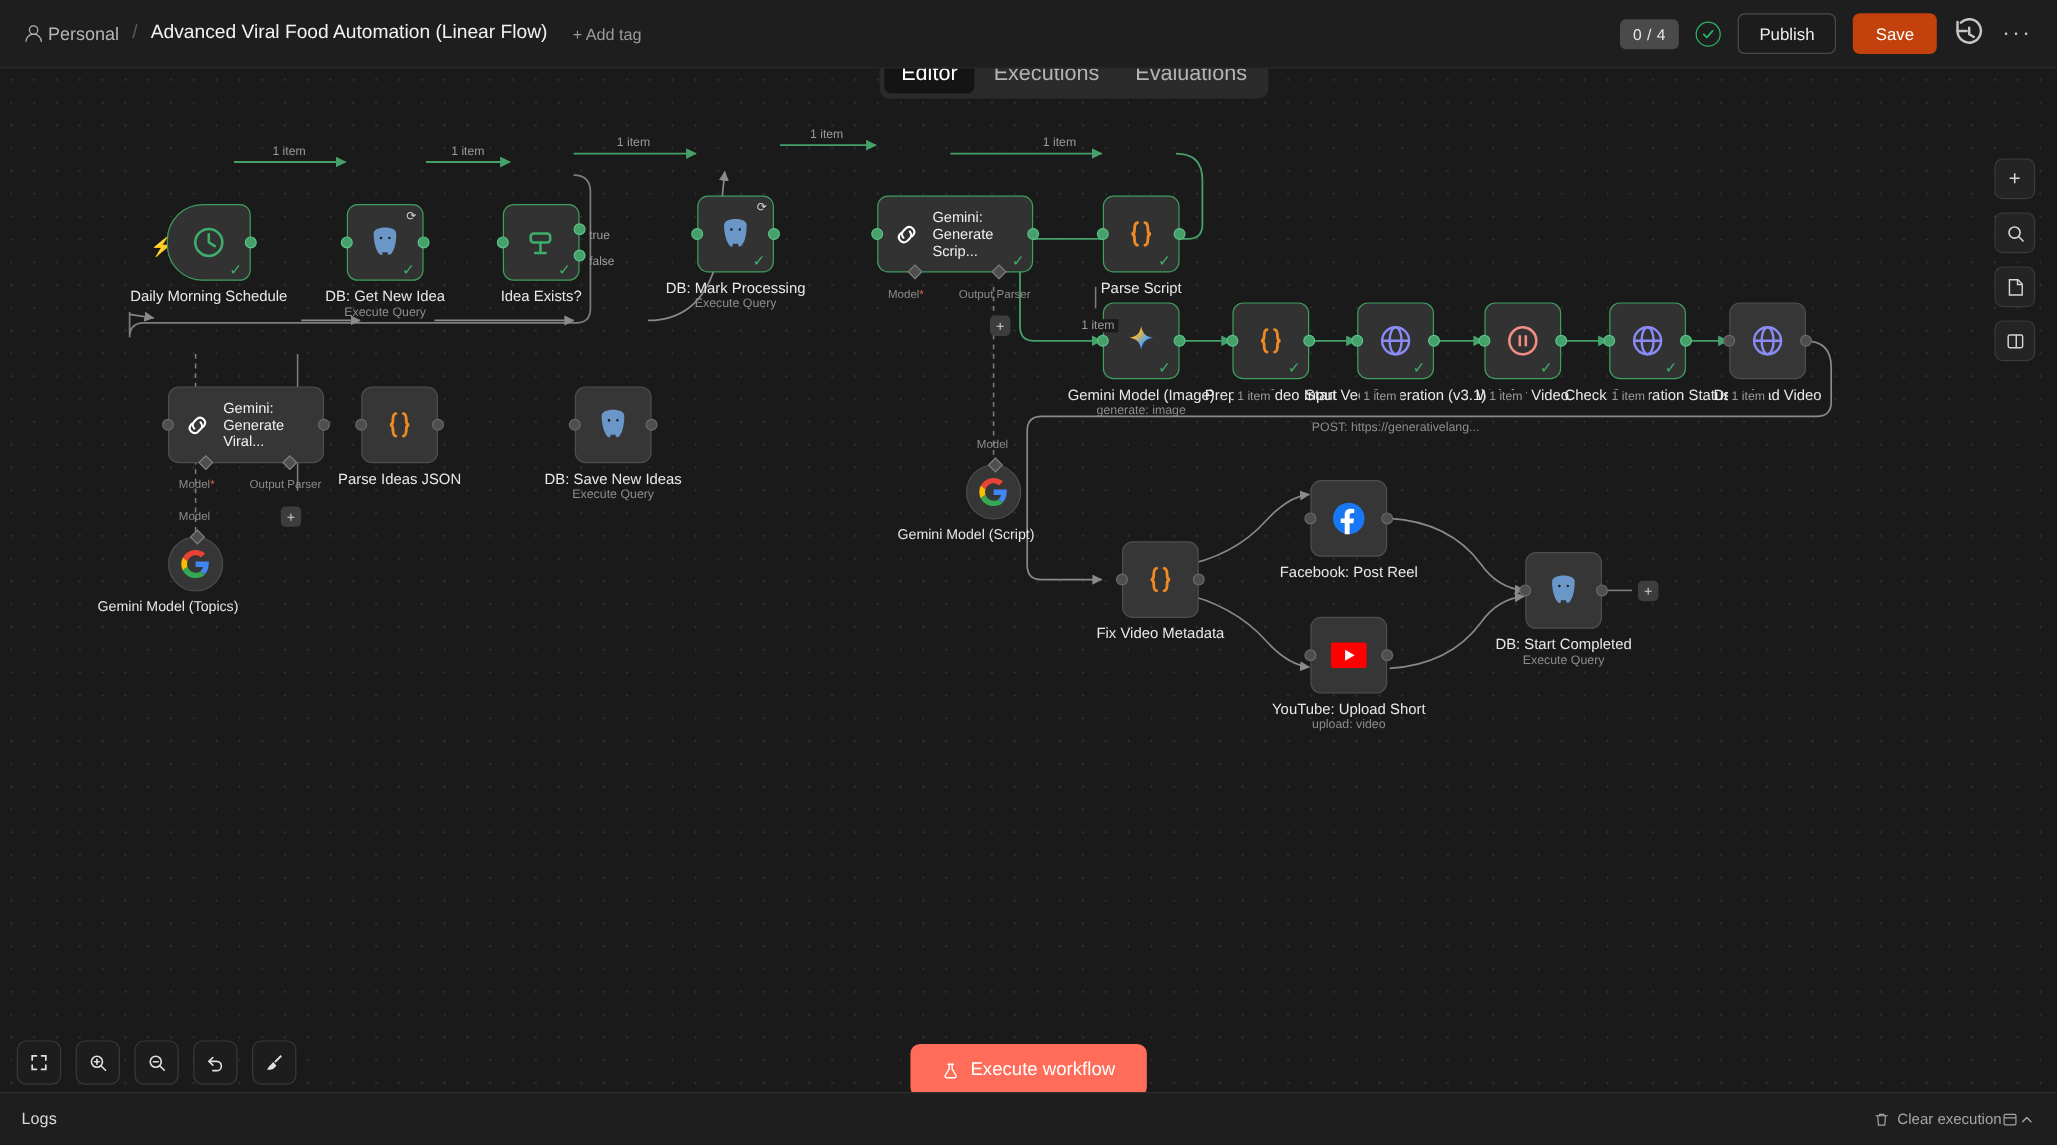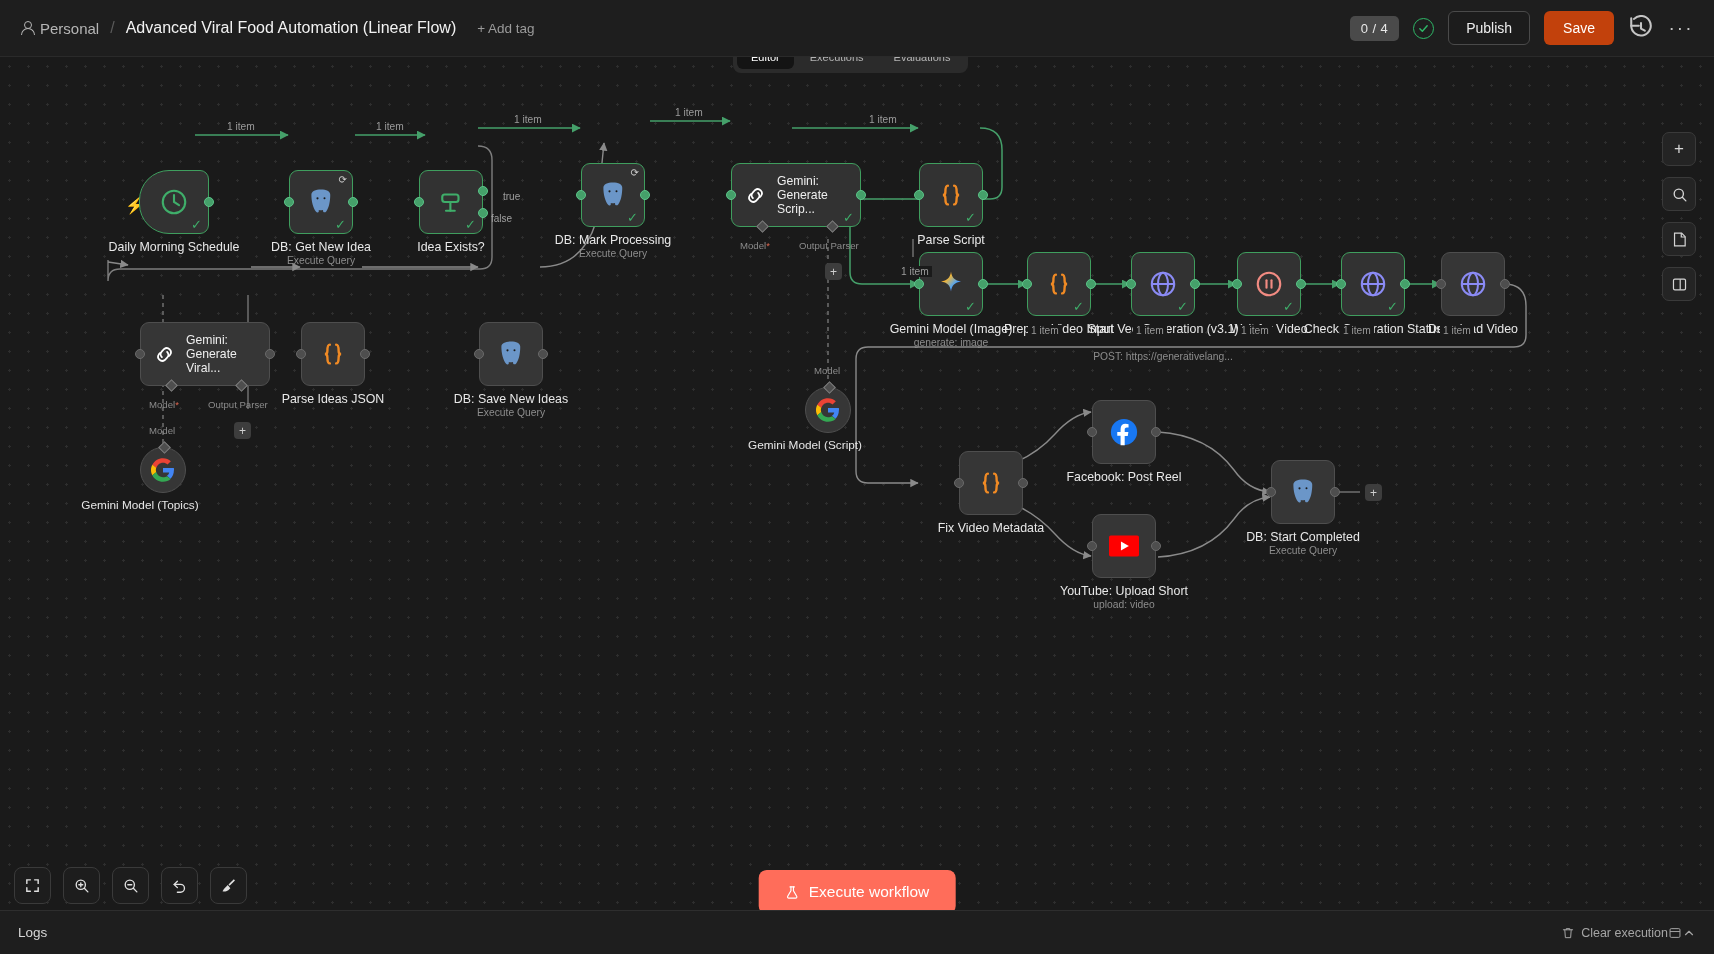--- a/index.html
+++ b/index.html
@@ -45,21 +45,21 @@
   }
   .hdr-icon-btn { width:26px;height:26px;display:flex;align-items:center;justify-content:center;cursor:pointer;color:#c5c5c5; }
   .dots { letter-spacing:2px; font-size:19px; line-height:10px; color:#c5c5c5; }
 
   
   #tabbar {
     position:absolute; top:41px; left:733px;
     background:#2b2b2b; border-radius:8px;
     display:flex; padding:4px; gap:2px; z-index:35;
   }
-  .tab { font-size:11px; padding:6px 14px; border-radius:6px; color:#b4b4b4; cursor:pointer; white-space:nowrap; }
+  .tab { font-size:18px; padding:6px 14px; border-radius:6px; color:#b4b4b4; cursor:pointer; white-space:nowrap; }
   .tab.active { background:#141414; color:#fff; }
 
   
   #canvas {
     position:absolute; top:57px; left:0; width:1714px; height:875px;
     background-color:#1a1a1a;
     background-image: radial-gradient(circle, #2e2e2e 1px, transparent 1.1px);
     background-size: 19px 19px;
     overflow:hidden;
   }
@@ -276,21 +276,21 @@
             <rect x="5" y="6" width="13" height="6" rx="2"></rect>
             <line x1="11.5" y1="12" x2="11.5" y2="19"></line>
             <line x1="8" y1="19" x2="15" y2="19"></line>
           </svg>
       </span>
       <span class="port in g"></span>
       <span class="port out g" style="top:20px;"></span>
       <span class="port out g" style="top:42px;"></span>
       <span class="tick">✓</span>
     </div>
-    <div class="branch-label" style="left:84px; top:21px;">true</div>
+    <div class="branch-label" style="left:72px; top:21px;">true</div>
     <div class="branch-label" style="left:72px; top:43px;">false</div>
     <div class="nlabel">Idea Exists?</div>
   </div>
 
   <div class="node" style="left:581px; top:106px;">
     <div class="nbox ok">
       <span class="ico pg-ico">
         <svg viewBox="0 0 24 24" fill="#6b96c8">
             <path d="M12 2C7.6 2 4.3 3.4 4.3 6.2c0 2.2.3 5.3 1 7.8.6 2.3 1.6 4.4 2.6 5.6.6.7 1.3 1 1.9.6.5-.3.5-1 .4-1.8 1.1.3 2.3.3 3.4 0 0 .9.1 1.6.7 1.8.7.3 1.4-.1 2-.9 1-1.3 1.8-3.3 2.3-5.5.6-2.5.8-5.4.8-7.6C19.4 3.4 16.3 2 12 2z"></path>
             <path d="M9.2 8.2a.85.85 0 1 1 0 1.7.85.85 0 0 1 0-1.7zm5.6 0a.8.8 0 1 1 0 1.6.8.8 0 0 1 0-1.6z" fill="#1b1b1b"></path>
@@ -519,21 +519,21 @@
             <ellipse cx="12" cy="12" rx="4" ry="9"></ellipse>
             <line x1="3" y1="12" x2="21" y2="12"></line>
           </svg>
       </span>
       <span class="port in"></span>
       <span class="port out"></span>
     </div>
     <div class="nlabel">Download Video</div>
   </div>
 
-  <div class="node" style="left:959px; top:394px;">
+  <div class="node" style="left:935px; top:394px;">
     <div class="nbox">
       <span class="ico">
         <svg viewBox="0 0 24 24" fill="none" stroke="#f08a24" stroke-width="1.9" stroke-linecap="round">
             <path d="M9.5 4.5C7.5 4.5 7.5 8 7.5 9.5s-.6 2.5-2 2.5c1.4 0 2 1 2 2.5s0 5 2 5"></path>
             <path d="M14.5 4.5c2 0 2 3.5 2 5s.6 2.5 2 2.5c-1.4 0-2 1-2 2.5s0 5-2 5"></path>
           </svg>
       </span>
       <span class="port in"></span>
       <span class="port out"></span>
     </div>

